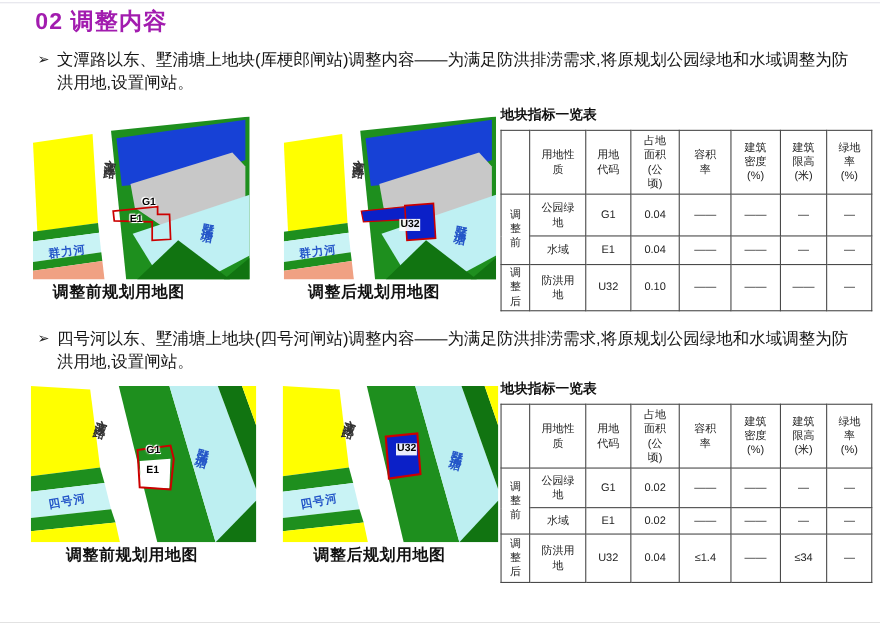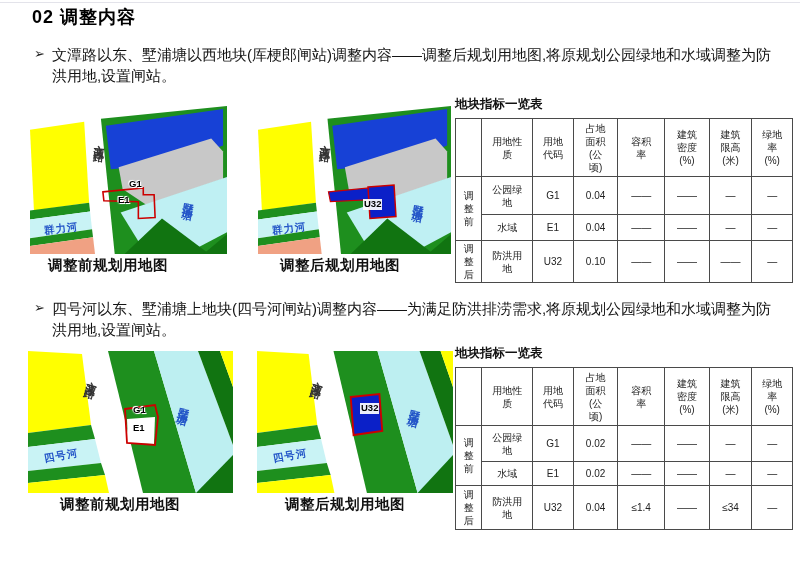--- a/index.html
+++ b/index.html
@@ -1,20 +1,20 @@
 <!DOCTYPE html>
 <html><head>
 <meta charset="utf-8">
 <style>
   html,body { margin:0; padding:0; }
   body { font-family:"Liberation Sans","DejaVu Sans",sans-serif; background:#888; }
   .slide { position:relative; width:800px; height:566px; background:#fff; overflow:hidden; margin:0 auto; }
   .topline { position:absolute; left:0; top:2px; width:100%; height:1px; background:#e3e3ea; }
 
-  .page-title { position:absolute; left:32px; top:5px; font-size:18px; font-weight:700; color:#000000; letter-spacing:1px; }
+  .page-title { position:absolute; left:32px; top:5px; font-size:21px; font-weight:700; color:#a21caf; letter-spacing:1px; }
 
   .bullet { position:absolute; left:34px; width:748px; display:flex; gap:7px; font-size:15px; color:#141414; line-height:1.4; font-weight:500; }
   .bullet .marker { font-size:13px; line-height:1.6; color:#222; flex:0 0 auto; }
   .bullet-1 { top:44px; }
   .bullet-2 { top:298px; }
 
   .map { position:absolute; background:#fff; }
   .map svg { position:absolute; left:0; top:0; }
   .map-a { left:30px; top:106px; width:197px; height:148px; }
   .map-b { left:258px; top:106px; width:193px; height:148px; }
@@ -56,21 +56,21 @@
 </head>
 <body>
 
 <div class="slide">
   <div class="topline"></div>
 
   <div class="page-title">02 调整内容</div>
 
   <div class="bullet bullet-1">
     <span class="marker">➢</span>
-    <span>文潭路以东、墅浦塘以西地块(厍梗郎闸站)调整内容——调整后规划用地图,将原规划公园绿地和水域调整为防洪用地,设置闸站。</span>
+    <span>文潭路以东、墅浦塘上地块(厍梗郎闸站)调整内容——为满足防洪排涝需求,将原规划公园绿地和水域调整为防洪用地,设置闸站。</span>
   </div>
 
   <div class="map map-a">
     <svg width="197" height="148" viewBox="0 0 200 150" preserveAspectRatio="none">
       <polygon points="0,24 55,16 60,98 4,106" fill="#FFFF00"></polygon>
       <polygon points="0,106 60,98 61,107 0,115" fill="#1E8F1E"></polygon>
       <polygon points="0,115 61,107 63,125 0,134" fill="#C9F3F5"></polygon>
       <polygon points="0,134 63,125 64,133 0,142" fill="#1E8F1E"></polygon>
       <polygon points="0,142 64,133 66,150 0,150" fill="#F0A183"></polygon>
       <polygon points="72,13 200,0 200,150 86,150" fill="#1E8F1E"></polygon>

